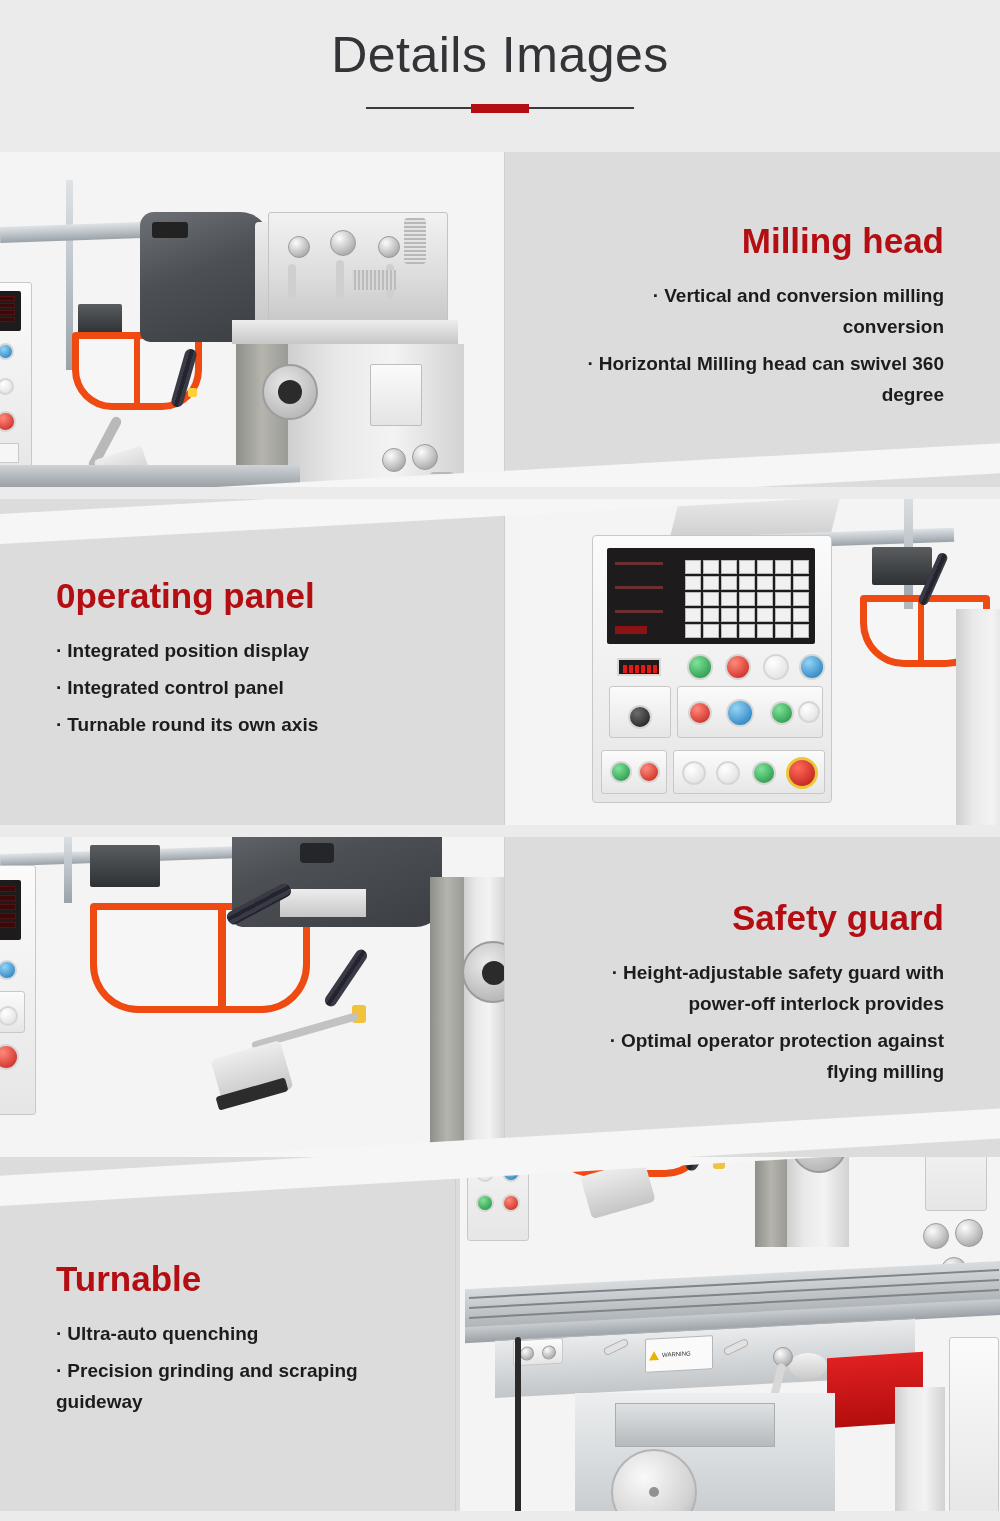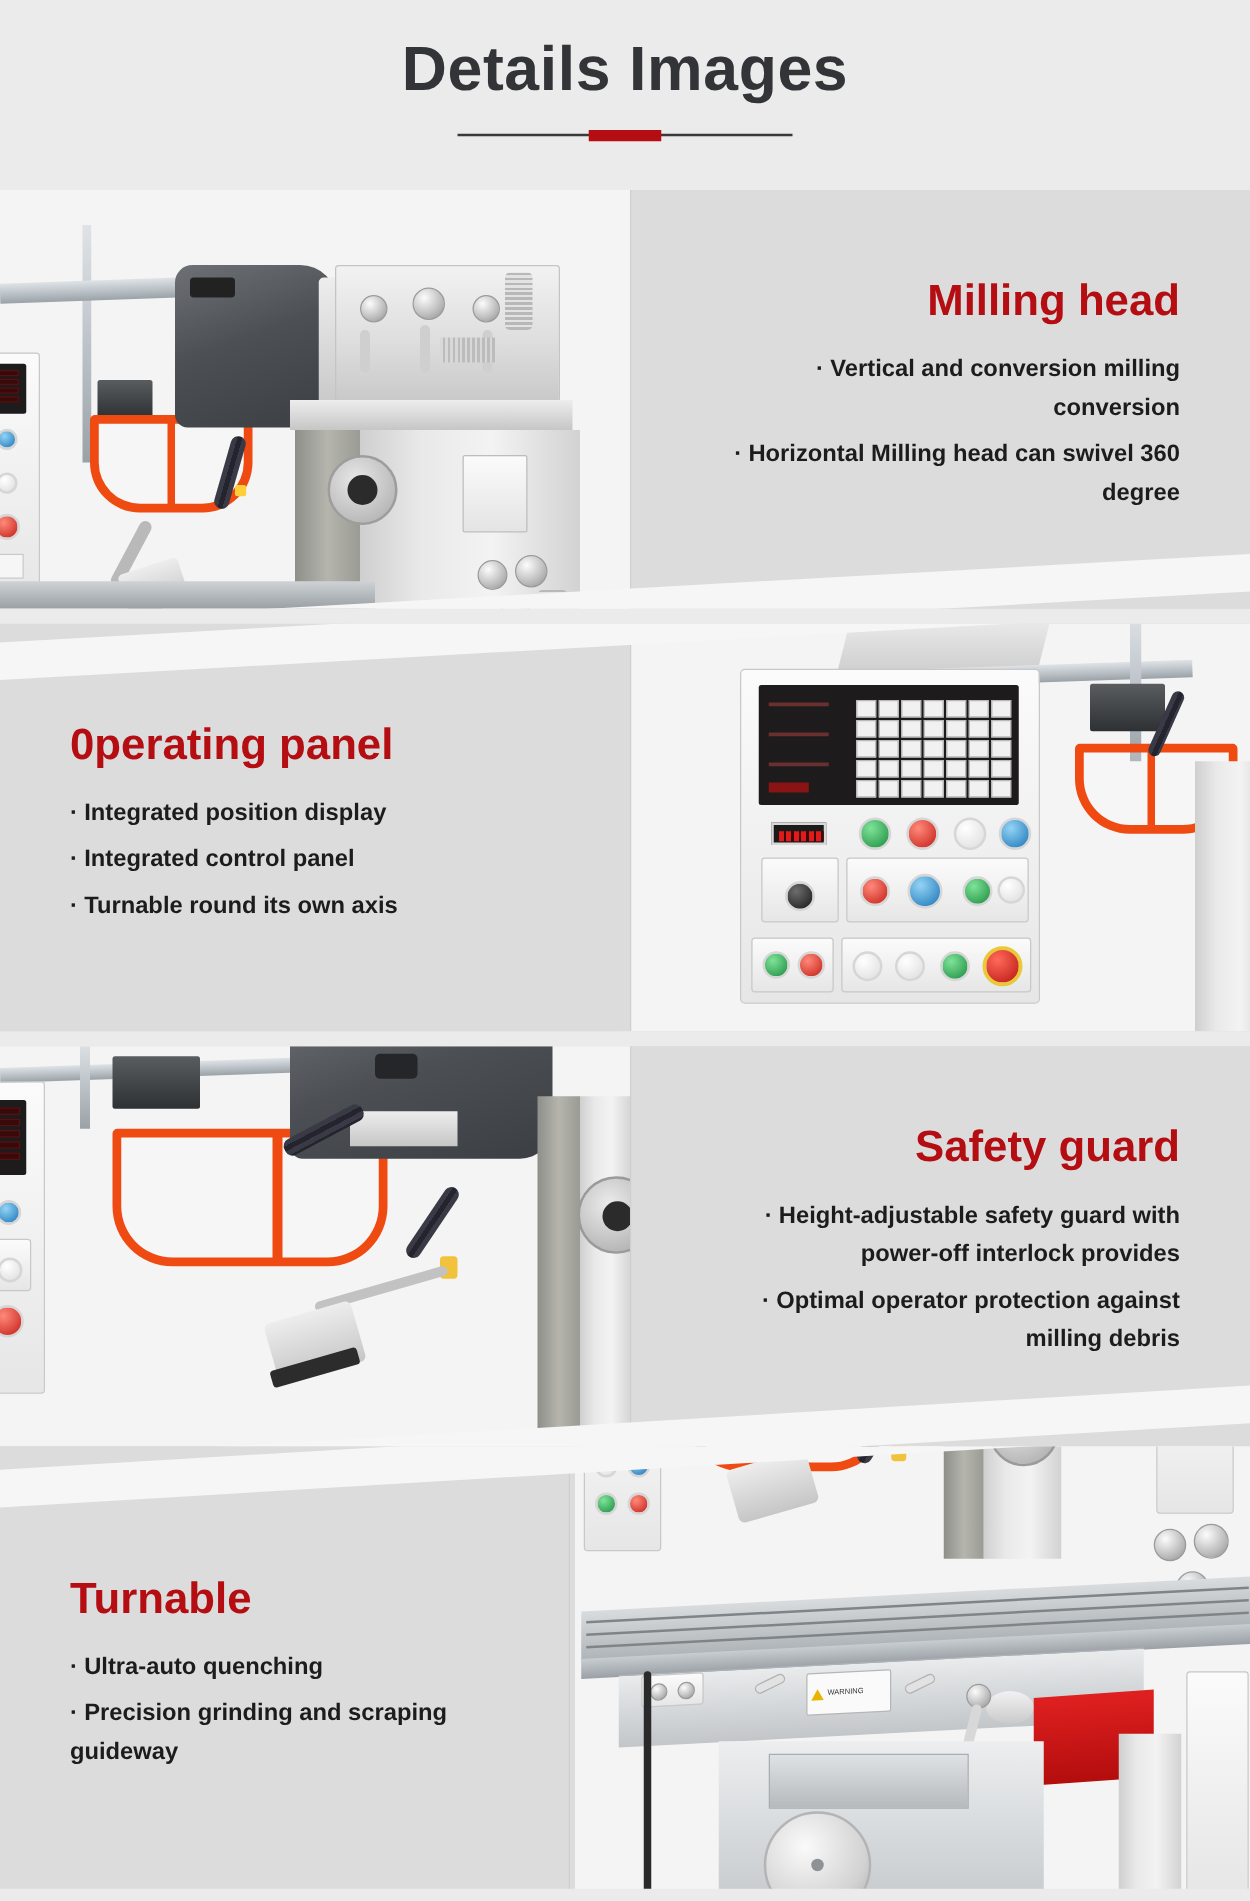--- a/index.html
+++ b/index.html
@@ -19,21 +19,21 @@
     height: 152px;
     background: #ebebeb;
     display: flex;
     flex-direction: column;
     align-items: center;
     justify-content: flex-start;
     padding-top: 24px;
   }
   .header-title {
     font-size: 50px;
-    font-weight: 700;
+    font-weight: 400;
     color: #333437;
     letter-spacing: 0.5px;
     line-height: 62px;
   }
   .header-rule {
     position: relative;
     width: 268px;
     height: 8px;
     margin-top: 18px;
   }
@@ -453,21 +453,21 @@
     <div class="pc" style="left:462px;top:104px;width:62px;height:62px;border-radius:50%;background:radial-gradient(circle at 40% 35%,#ececec,#a5a5a5);border:2px solid #9a9a9a;"></div>
     <div class="pc" style="left:482px;top:124px;width:24px;height:24px;border-radius:50%;background:#2b2b2b;"></div>
   </div>
 
   <div class="vline" style="left:504px;"></div>
 
   <div class="text-panel right">
     <div class="sec-title">Safety guard</div>
     <ul class="bullets">
       <li class="bullet"><span class="dot">·</span><span>Height-adjustable safety guard with power-off interlock provides</span></li>
-      <li class="bullet"><span class="dot">·</span><span>Optimal operator protection against milling debris</span></li>
+      <li class="bullet"><span class="dot">·</span><span>Optimal operator protection against flying milling</span></li>
     </ul>
   </div>
 
   <div class="diag-stripe" style="top:300px;transform:rotate(-3.4deg);"></div>
 </div>
 
 <div class="row r4" style="margin-top:0;">
 
   <div class="text-panel left" style="width:460px;">
     <div class="sec-title">Turnable</div>

